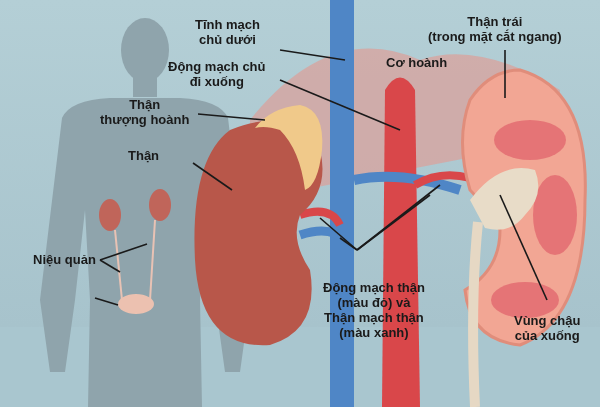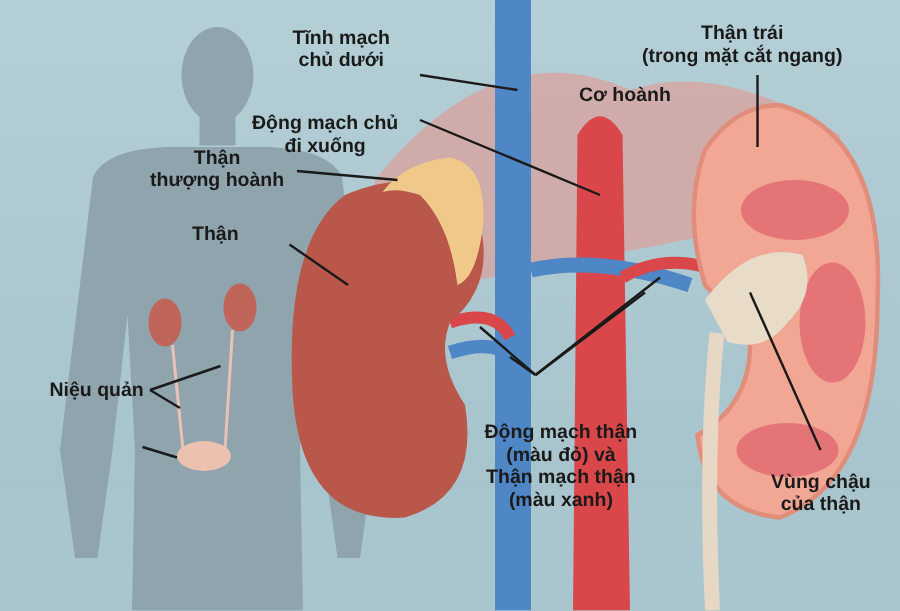--- a/index.html
+++ b/index.html
@@ -66,21 +66,21 @@
       <line x1="357" y1="250" x2="440" y2="185"></line>
       <line x1="357" y1="250" x2="430" y2="195"></line>
       <line x1="547" y1="300" x2="500" y2="195"></line>
     </g>
   </svg>
 
   <div class="lbl" style="left:195px;top:17px;">
     <div>Tĩnh mạch</div>
     <div>chủ dưới</div>
   </div>
-  <div class="lbl" style="left:168px;top:59px;margin-top:15px;">
+  <div class="lbl" style="left:168px;top:59px;">
     <div>Động mạch chủ</div>
     <div>đi xuống</div>
   </div>
   <div class="lbl" style="left:100px;top:97px;">
     <div>Thận</div>
     <div>thượng hoành</div>
   </div>
   <div class="lbl" style="left:128px;top:148px;">
     <div>Thận</div>
   </div>
@@ -95,15 +95,15 @@
     <div>(trong mặt cắt ngang)</div>
   </div>
   <div class="lbl" style="left:323px;top:280px;">
     <div>Động mạch thận</div>
     <div>(màu đỏ) và</div>
     <div>Thận mạch thận</div>
     <div>(màu xanh)</div>
   </div>
   <div class="lbl" style="left:514px;top:313px;">
     <div>Vùng chậu</div>
-    <div>của thận</div>
+    <div>của xuống</div>
   </div>
 </div>
 
 </body></html>

